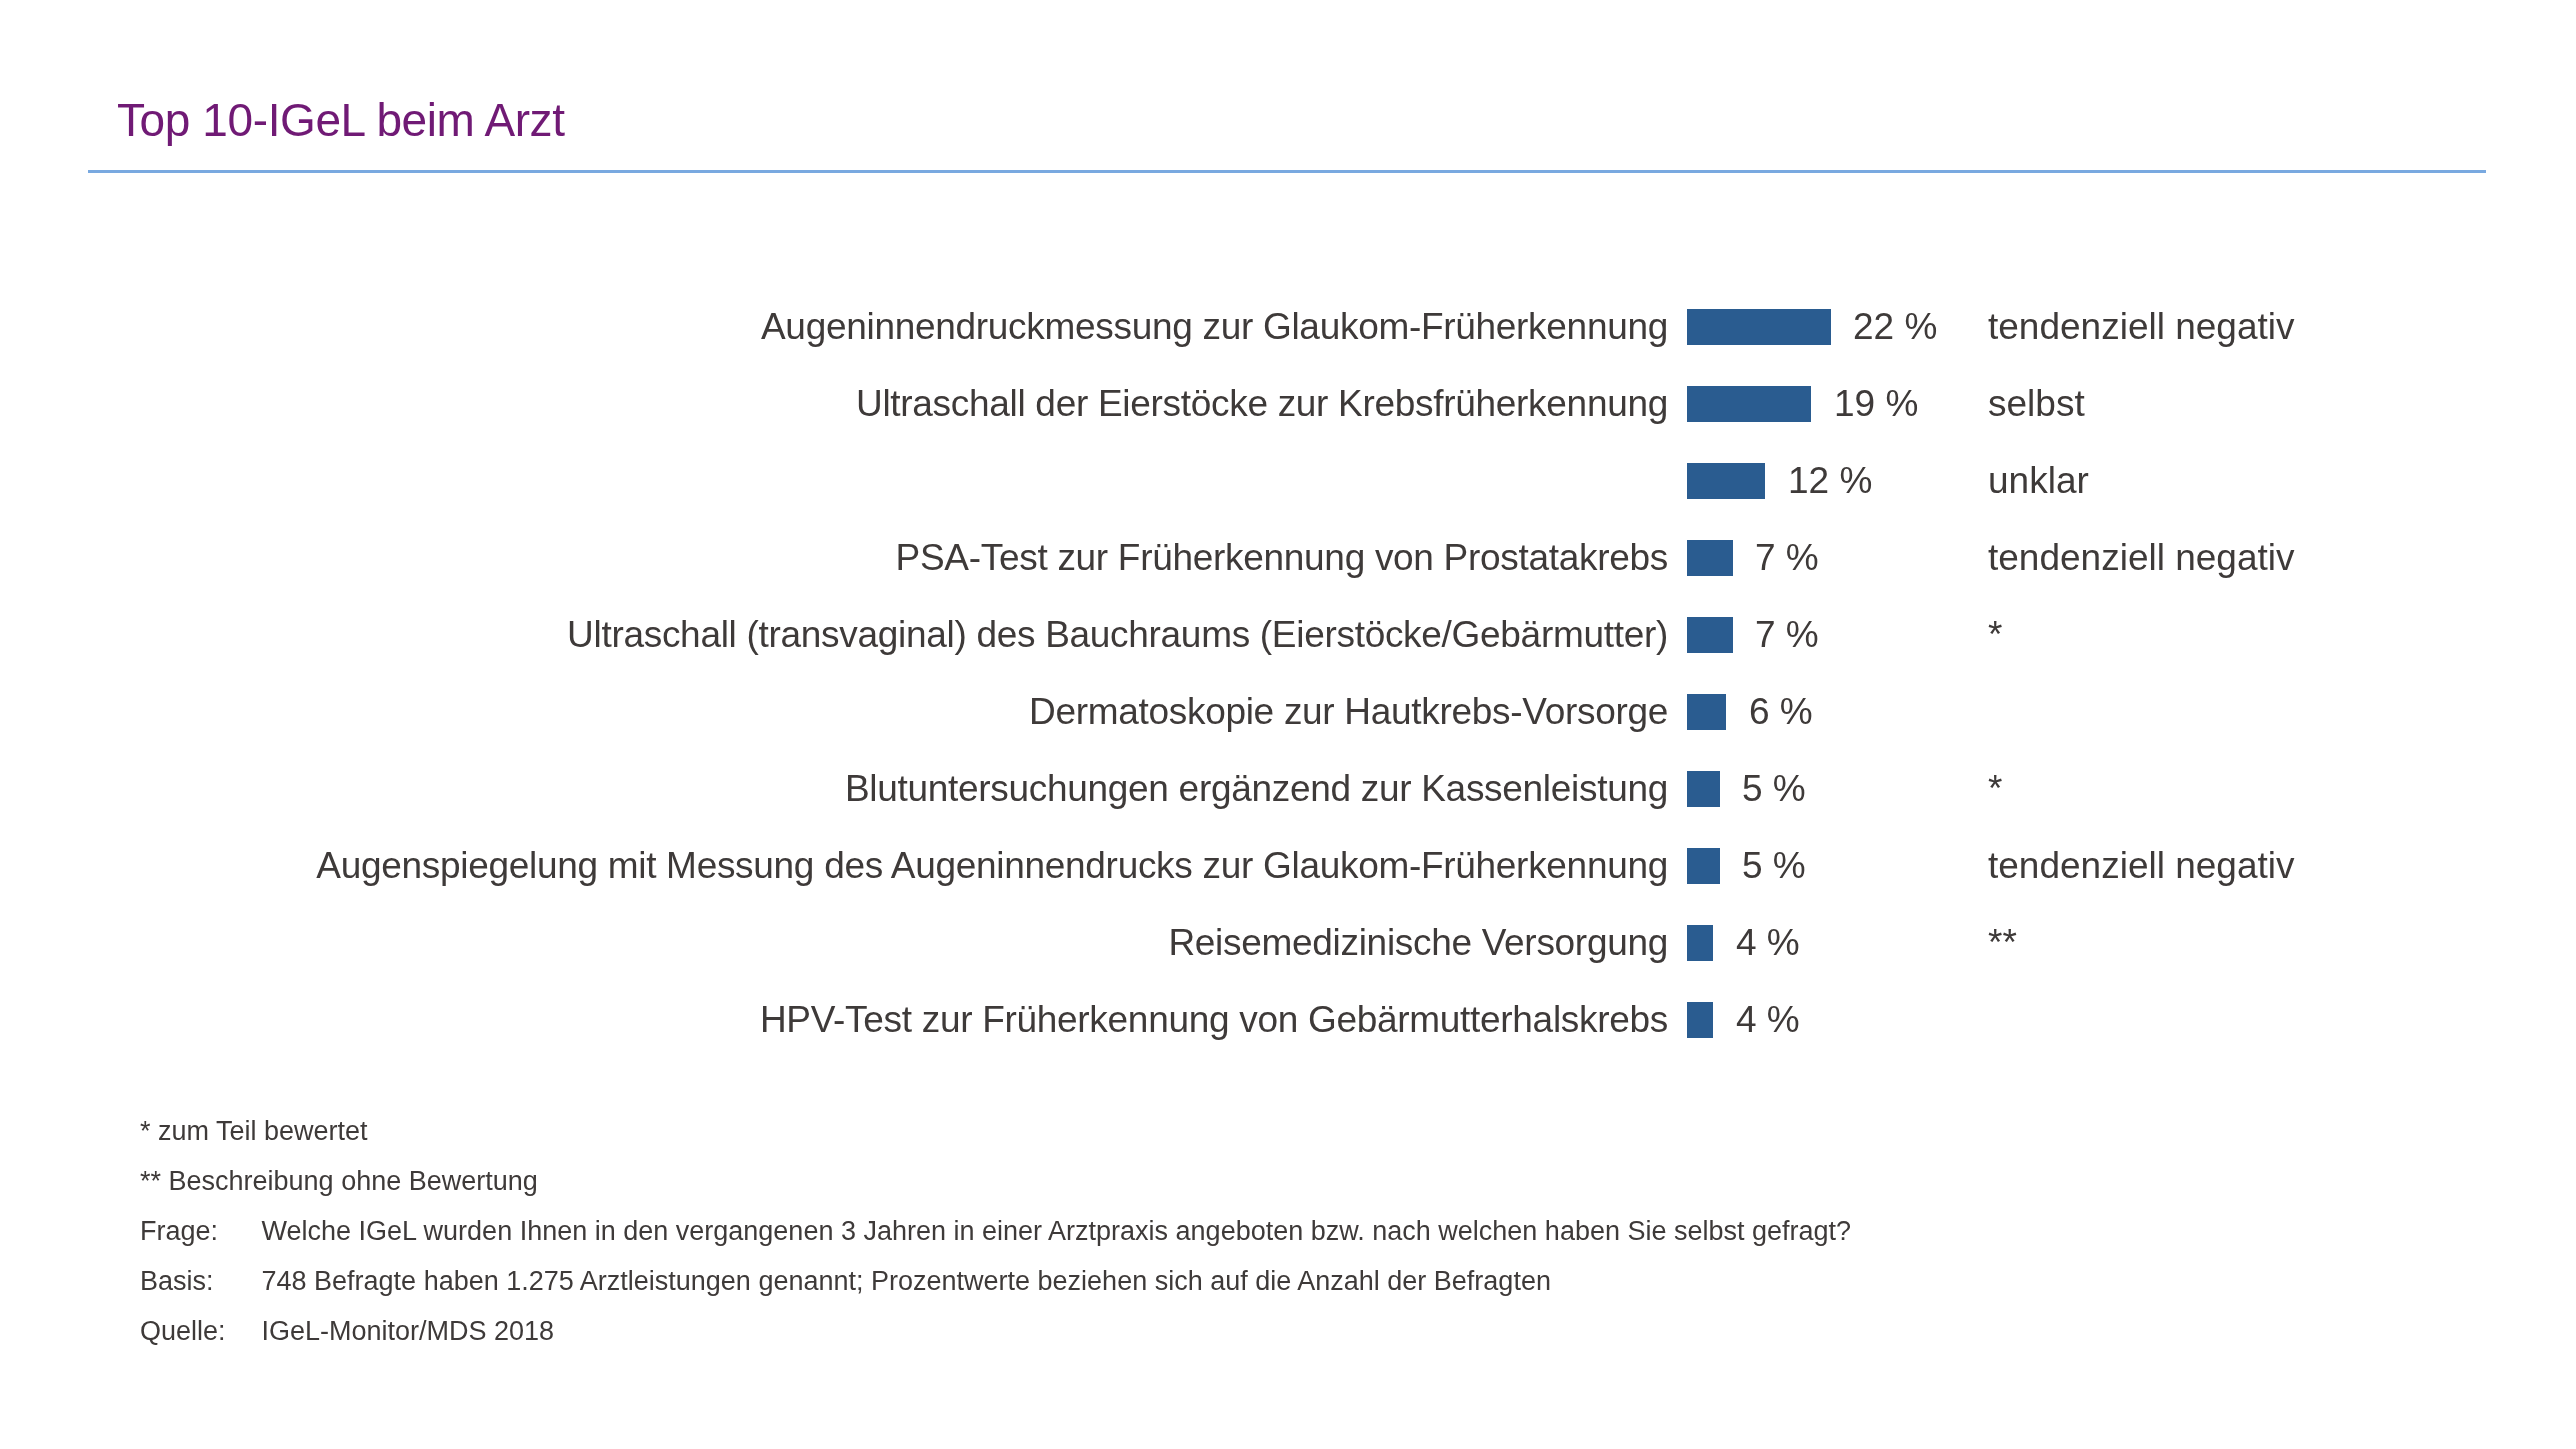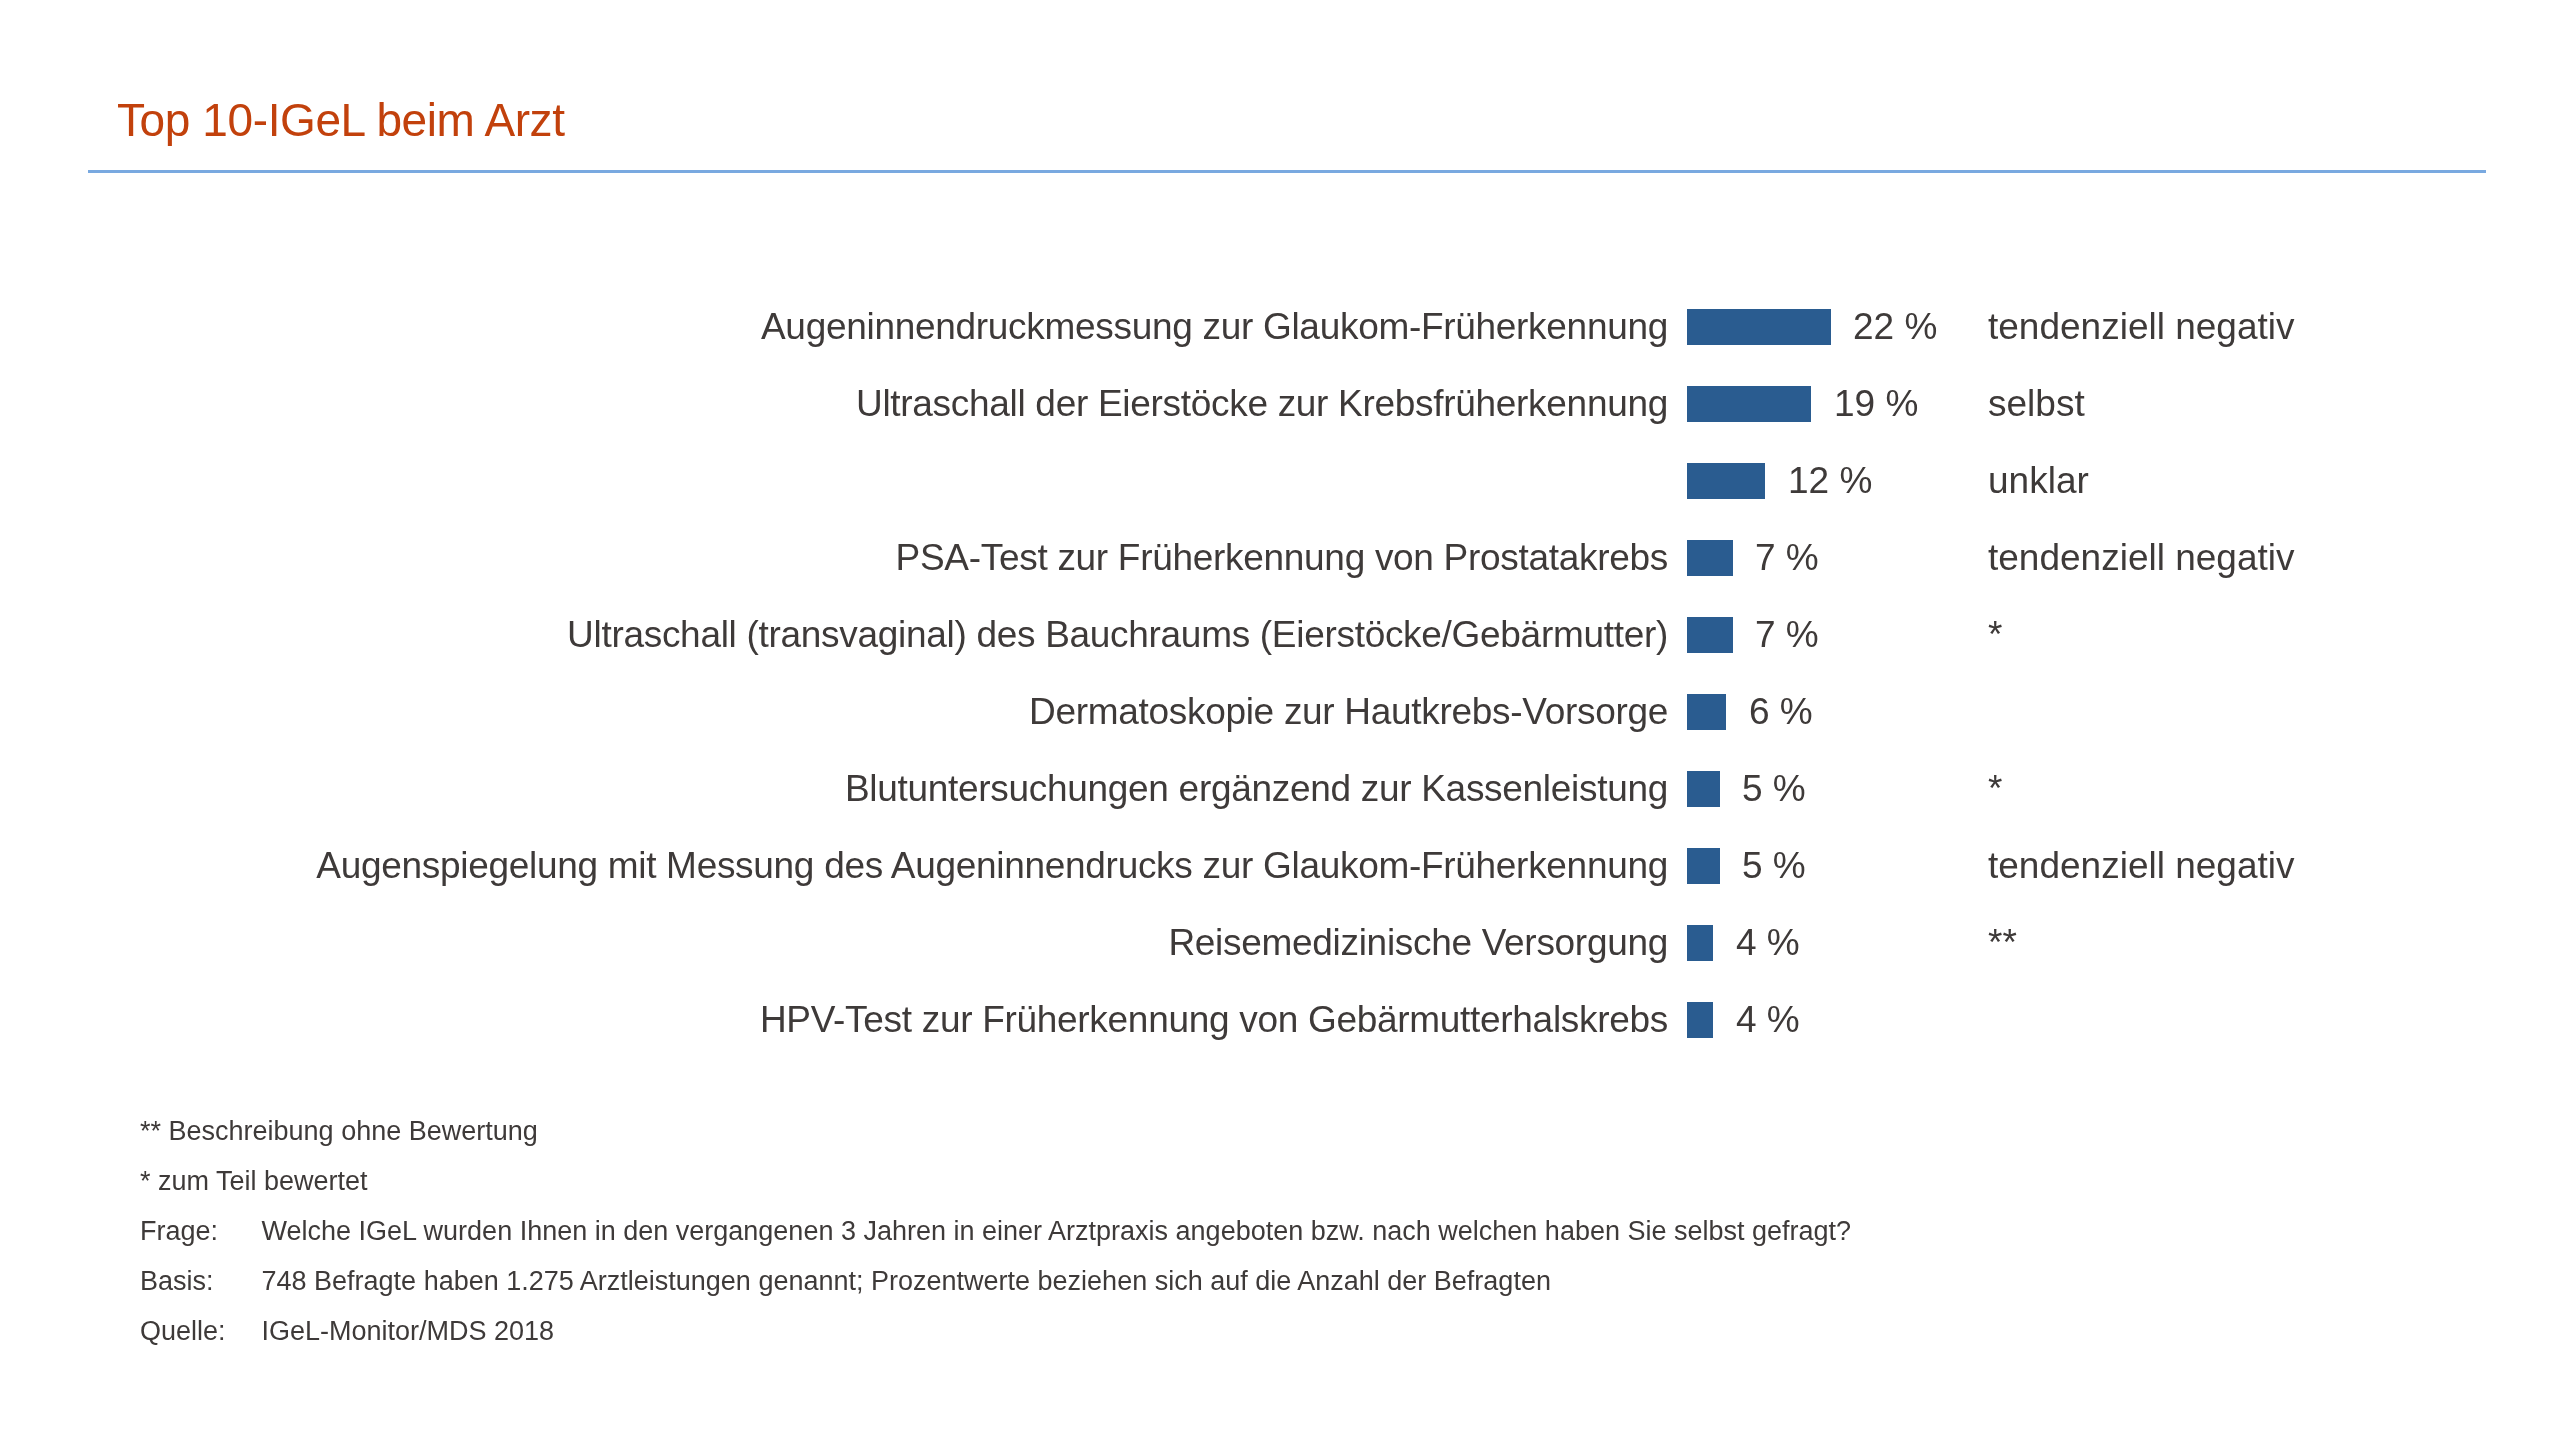--- a/index.html
+++ b/index.html
@@ -19,21 +19,21 @@
   .page {
     position: absolute;
     inset: 0;
   }
   .title {
     position: absolute;
     left: 117px;
     top: 93px;
     font-size: 46px;
     font-weight: 400;
-    color: #c2410c;
+    color: #701a75;
     letter-spacing: -0.4px;
     white-space: nowrap;
   }
   .title-rule {
     position: absolute;
     left: 88px;
     top: 170px;
     width: 2398px;
     height: 2.6px;
     background: #79a9e0;
@@ -191,22 +191,22 @@
 
     <div class="bar-row">
       <div class="row-label">HPV-Test zur Früherkennung von Gebärmutterhalskrebs</div>
       <div class="row-bar" style="width: 26px;"></div>
       <span class="row-value" style="left: 1736px;">4 %</span>
       <span class="row-rating"></span>
     </div>
   </div>
 
   <div class="footnotes">
+    <div class="footnote-line">* zum Teil bewertet</div>
     <div class="footnote-line">** Beschreibung ohne Bewertung</div>
-    <div class="footnote-line">* zum Teil bewertet</div>
     <div class="footnote-line">
       <span class="fkey">Frage:</span>
       <span>Welche IGeL wurden Ihnen in den vergangenen 3 Jahren in einer Arztpraxis angeboten bzw. nach welchen haben Sie selbst gefragt?</span>
     </div>
     <div class="footnote-line">
       <span class="fkey">Basis:</span>
       <span>748 Befragte haben 1.275 Arztleistungen genannt; Prozentwerte beziehen sich auf die Anzahl der Befragten</span>
     </div>
     <div class="footnote-line">
       <span class="fkey">Quelle:</span>

